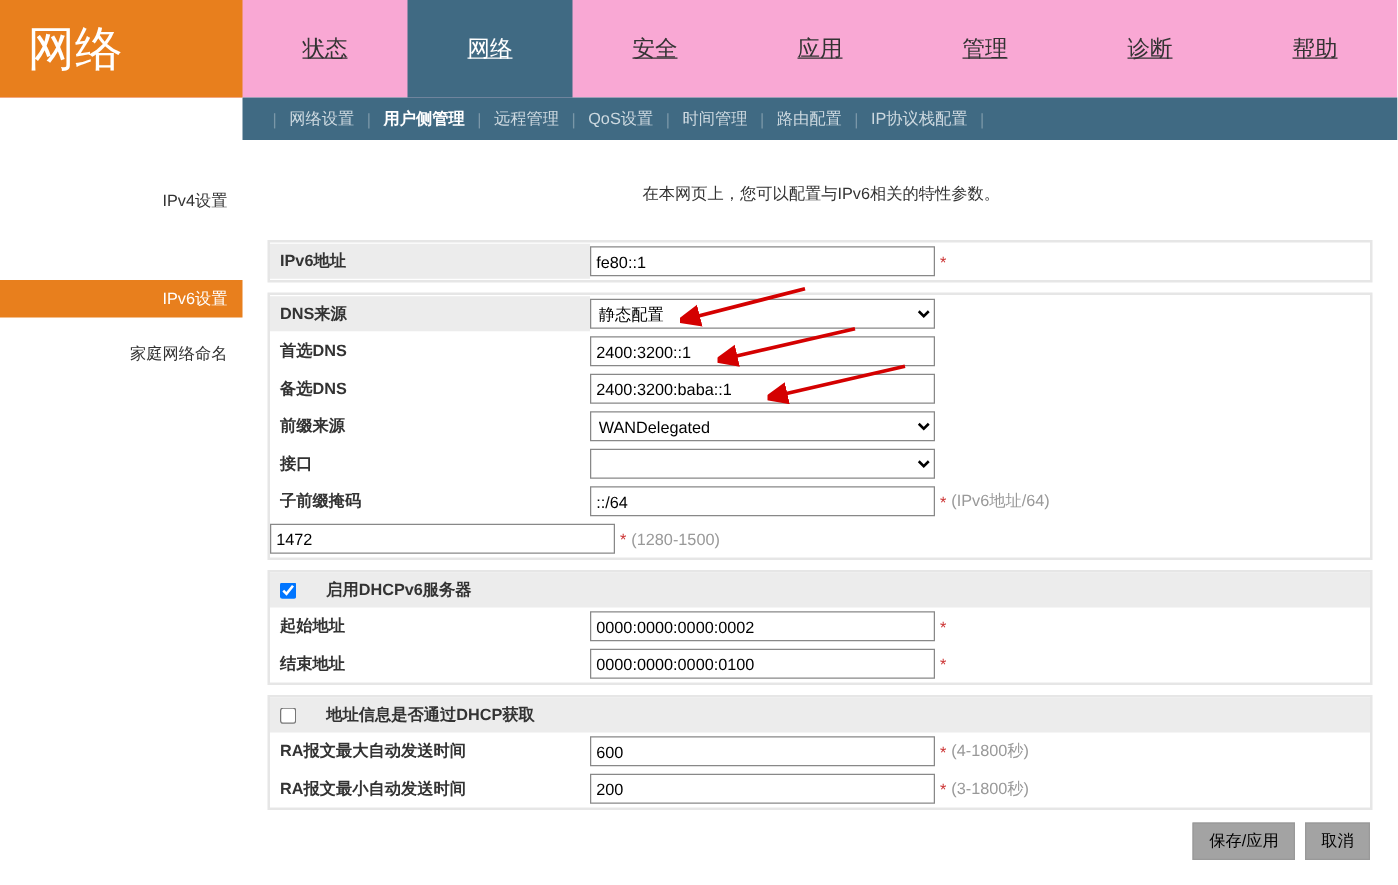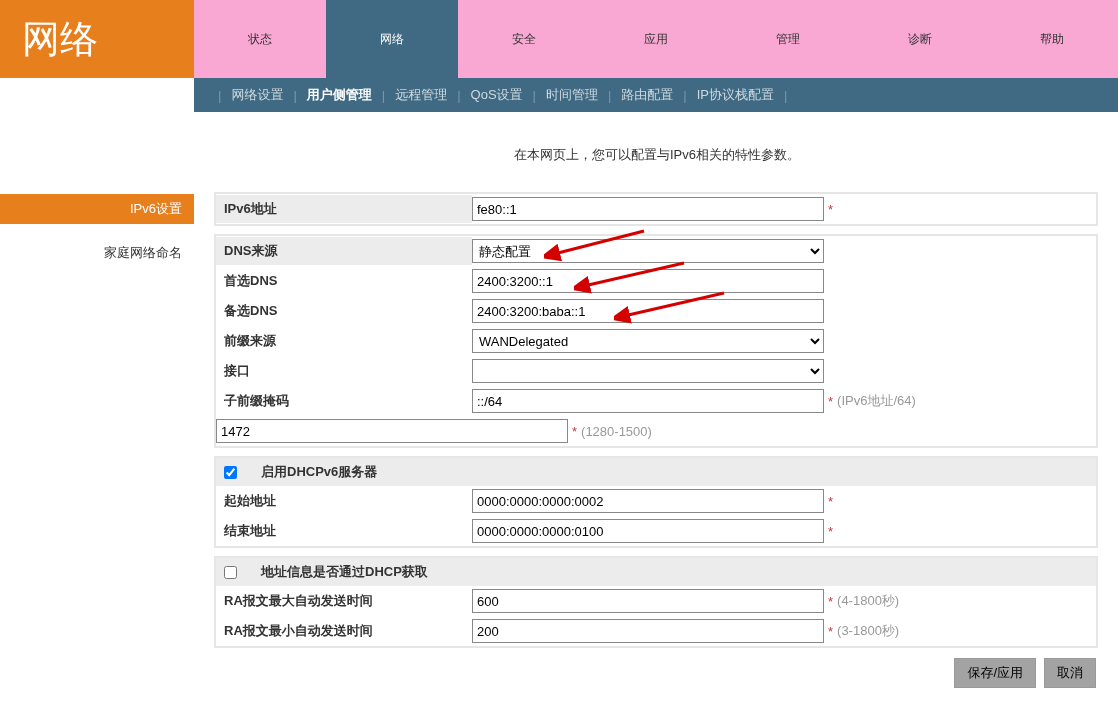--- a/index.html
+++ b/index.html
@@ -30,22 +30,23 @@
     flex: 1;
     display: flex;
     align-items: stretch;
   }
   .tab {
     flex: 1;
     display: flex;
     align-items: center;
     justify-content: center;
     color: #333;
-    font-size: 12px;
+    font-size: 18px;
     cursor: pointer;
+    text-decoration: underline;
   }
   .tab.active {
     background: #406a83;
     color: #fff;
   }
   .subnav {
     margin-left: 194px;
     background: #406a83;
     color: #cdd9e0;
     height: 34px;
@@ -105,21 +106,21 @@
     font-size: 13px;
   }
   .row .field {
     flex: 1;
     display: flex;
     align-items: center;
     padding: 3px 4px 3px 0;
   }
   .row.shaded .label { background: #ececec; }
   input[type=text], select {
-    width: 352px;
+    width: 276px;
     height: 24px;
     border: 1px solid #888;
     font-size: 13px;
     padding: 0 4px;
     font-family: inherit;
     background: #fff;
   }
   select { padding-left: 2px; }
   .star {
     color: #cc3333;
@@ -189,20 +190,21 @@
     <span class="sn">时间管理</span>
     <span class="sep">|</span>
     <span class="sn">路由配置</span>
     <span class="sep">|</span>
     <span class="sn">IP协议栈配置</span>
     <span class="sep">|</span>
   </div>
 
 <div class="page">
   <div class="sidebar" id="sidebar">
+      <div class="side-item">IPv4设置</div>
       <div class="side-item active">IPv6设置</div>
       <div class="side-item">家庭网络命名</div>
     </div>
 
   <div class="content">
 
     <div class="intro">在本网页上，您可以配置与IPv6相关的特性参数。</div>
 
     <div class="block">
       <div class="row shaded">

